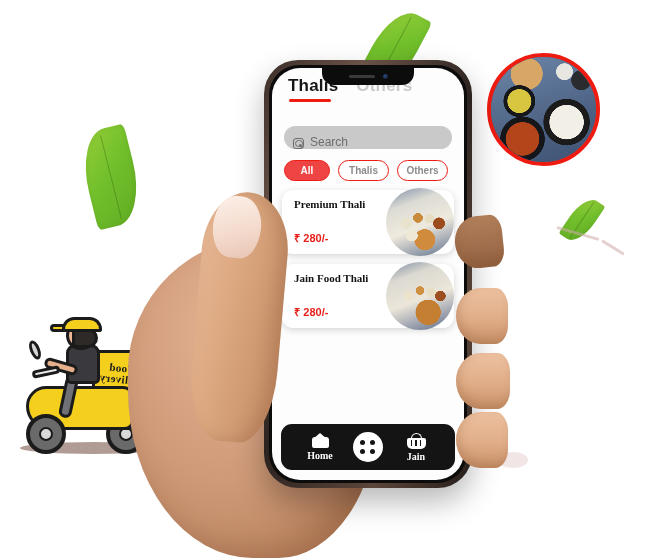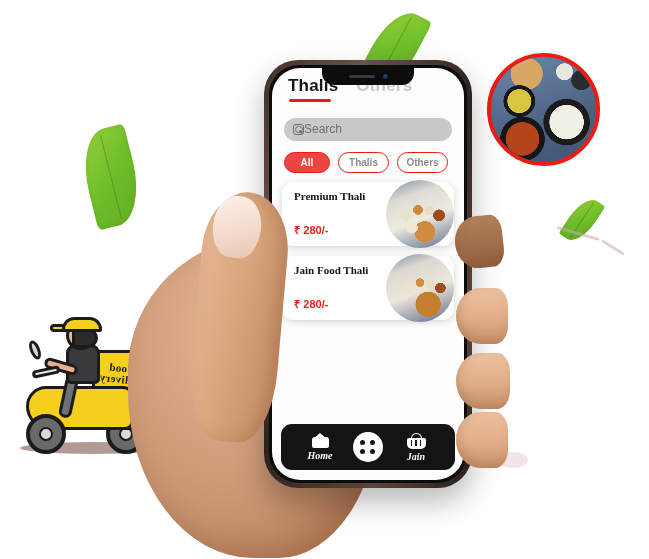--- a/index.html
+++ b/index.html
@@ -158,22 +158,22 @@
   #avatar { width:21px; height:21px; border-radius:50%; background:#0d0d0d; }
 
   
   #tabs { display:flex; gap:18px; padding:8px 16px 0; align-items:flex-start; }
   .tab { font-size:17px; font-weight:bold; letter-spacing:.2px; }
   .tab.active { color:#161616; }
   .tab.inactive { color:#c9c9c9; }
   #tab-underline { width:42px; height:2.5px; background:#ee1b11; margin:3px 0 0 17px; border-radius:2px; }
 
   
-  #search { margin:16px 12px 0; height:23px; border-radius:12px; background:#c9c9c9;
-    display:flex; align-items:center; padding:0 9px; }
+  #search { margin:24px 12px 0; height:23px; border-radius:12px; background:#c9c9c9;
+    display:flex; align-items:flex-end; gap:6px; padding:0 9px; }
   #search-icon { width:11px; height:11px; border:1.6px solid #6d6d6d; border-radius:3px;
     position:relative; flex:none; }
   #search-icon::before { content:""; position:absolute; left:1.3px; top:1.3px;
     width:5.4px; height:5.4px; border:1.4px solid #6d6d6d; border-radius:50%; }
   #search-icon::after { content:""; position:absolute; right:0.5px; bottom:0.6px;
     width:4px; height:1.5px; background:#6d6d6d; transform:rotate(42deg); }
   #search-placeholder { font-size:12px; color:#6f6f6f; }
 
   
   #chips { display:flex; gap:8px; padding:11px 12px 0; }
@@ -207,21 +207,21 @@
       radial-gradient(circle at 80% 50%, #9c4e20 0 8%, transparent 8.5%),
       radial-gradient(circle at 62% 74%, #c47f32 0 19%, transparent 19.5%),
       linear-gradient(160deg,#78889f 0%,#dbd9d1 24%,#ece6da 54%,#59698a 100%); }
 
   
   #bottomnav { position:absolute; left:9px; right:9px; bottom:10px; height:46px;
     background:#141414; border-radius:11px; display:flex; align-items:center;
     justify-content:space-between; padding:0 16px; }
   .navitem { display:flex; flex-direction:column; align-items:center; gap:2px; width:46px; }
   .navlabel { font-size:10px; font-weight:bold; color:#fff;
-    font-family:"Liberation Serif", serif;font-style:italic; }
+    font-family:"Liberation Serif", serif; }
   #home-icon { width:17px; height:15px; position:relative; }
   #home-icon::before { content:""; position:absolute; left:0; top:4px; width:17px; height:11px;
     background:#fff; border-radius:3px 3px 2px 2px; }
   #home-icon::after { content:""; position:absolute; left:1.5px; top:0;
     border-left:7px solid transparent; border-right:7px solid transparent;
     border-bottom:6px solid #fff; }
   #grid-icon { width:30px; height:30px; border-radius:50%; background:#fff;
     display:grid; grid-template-columns:1fr 1fr; gap:4px; place-content:center; padding:7px; }
   #grid-icon span { width:5px; height:5px; border-radius:50%; background:#141414; display:block; }
   #cart-icon { width:19px; height:16px; position:relative; }

